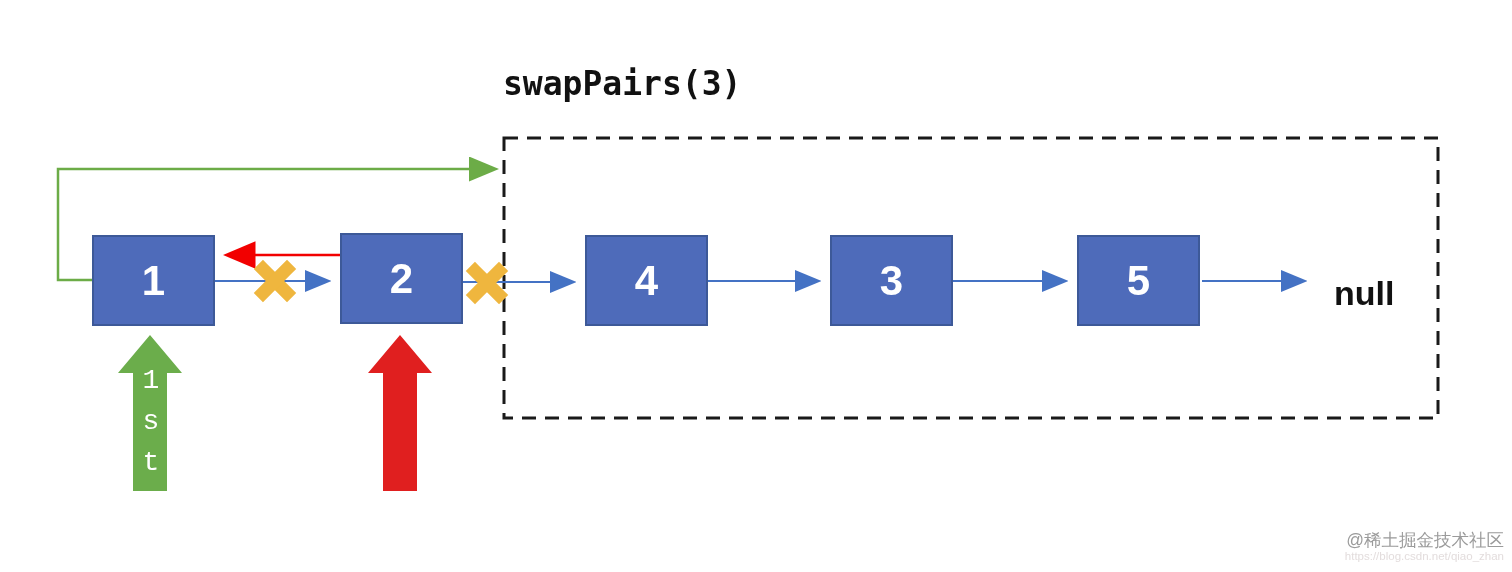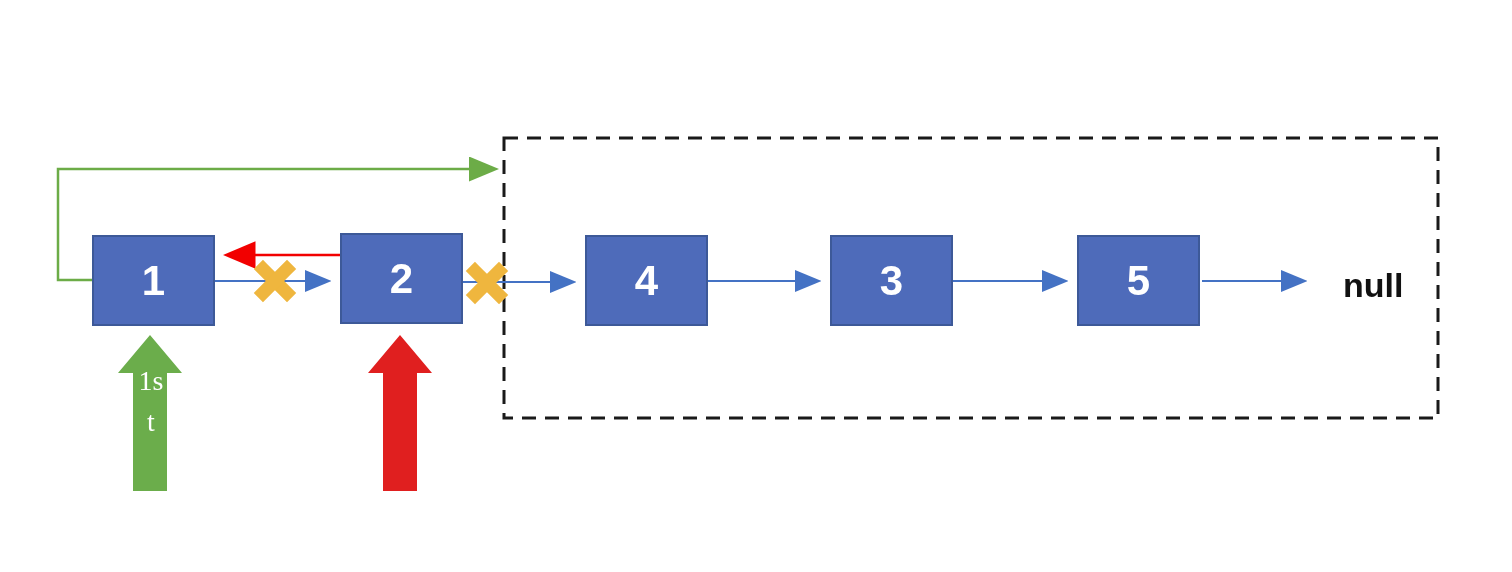--- a/index.html
+++ b/index.html
@@ -27,48 +27,49 @@
     display:flex;align-items:center;justify-content:center;
     color:#fff;font-size:42px;font-weight:600;z-index:2;
   }
   .node-1{left:92px;}
   .node-2{left:340px;top:233px;}
   .node-4{left:585px;}
   .node-3{left:830px;}
   .node-5{left:1077px;}
   
   .null-label{
-    position:absolute;left:1334px;top:266px;
-    font-size:34px;font-weight:bold;color:#111;z-index:2;margin-left:9px;
+    position:absolute;left:1334px;top:274px;
+    font-size:34px;font-weight:bold;color:#111;z-index:2;
   }
   
   .ptr-label{
     position:absolute;top:360px;width:30px;z-index:3;
     color:#fff;font-size:28px;line-height:41px;
     text-align:center;word-break:break-all;
-    font-family:Liberation Serif, serif;
+    font-family:Liberation Mono, monospace;
   }
   .ptr-first{left:136px;}
   .ptr-second{left:386px;}
   
   .wm{
     position:absolute;right:8px;top:530px;text-align:right;z-index:2;
   }
   .wm-community{
     font-size:17.5px;color:#9b9b9b;line-height:20px;
   }
   .wm-url{
     font-size:11.5px;color:#e3dddd;line-height:12px;margin-top:0px;
   }
 </style>
 </head>
 <body>
 
 <div id="canvas">
 
+  <div class="title">swapPairs(3)</div>
 
   <svg class="overlay" width="1512" height="572" viewBox="0 0 1512 572">
     <defs>
       <marker id="mBlue" markerWidth="12" markerHeight="10" refX="10" refY="5" orient="auto">
         <path d="M0,0 L12,5 L0,10 Z" fill="#4472C4"></path>
       </marker>
       <marker id="mGreen" markerWidth="12" markerHeight="10" refX="10" refY="5" orient="auto">
         <path d="M0,0 L12,5 L0,10 Z" fill="#6CAC47"></path>
       </marker>
       <marker id="mRed" markerWidth="13" markerHeight="11" refX="11" refY="5.5" orient="auto">
@@ -114,14 +115,18 @@
     <span>3</span>
   </div>
   <div class="node node-5">
     <span>5</span>
   </div>
 
   <div class="null-label">null</div>
 
   <div class="ptr-label ptr-first">1st</div>
 
+  <div class="wm">
+    <div class="wm-community">@稀土掘金技术社区</div>
+    <div class="wm-url">https://blog.csdn.net/qiao_zhan</div>
+  </div>
 
 </div>
 
 </body></html>

